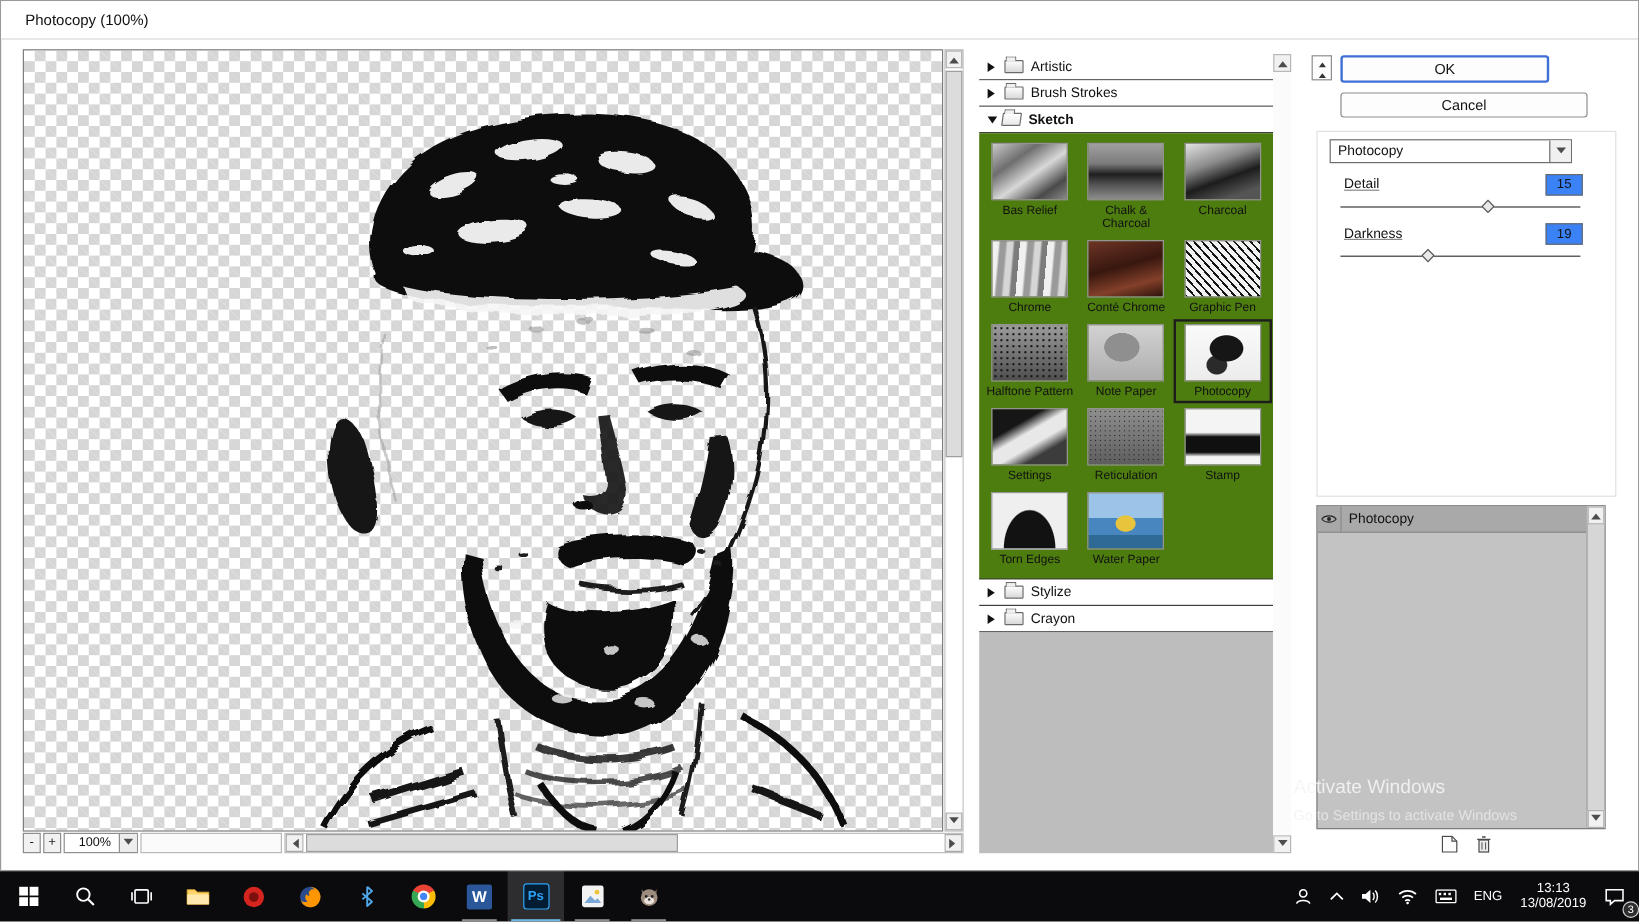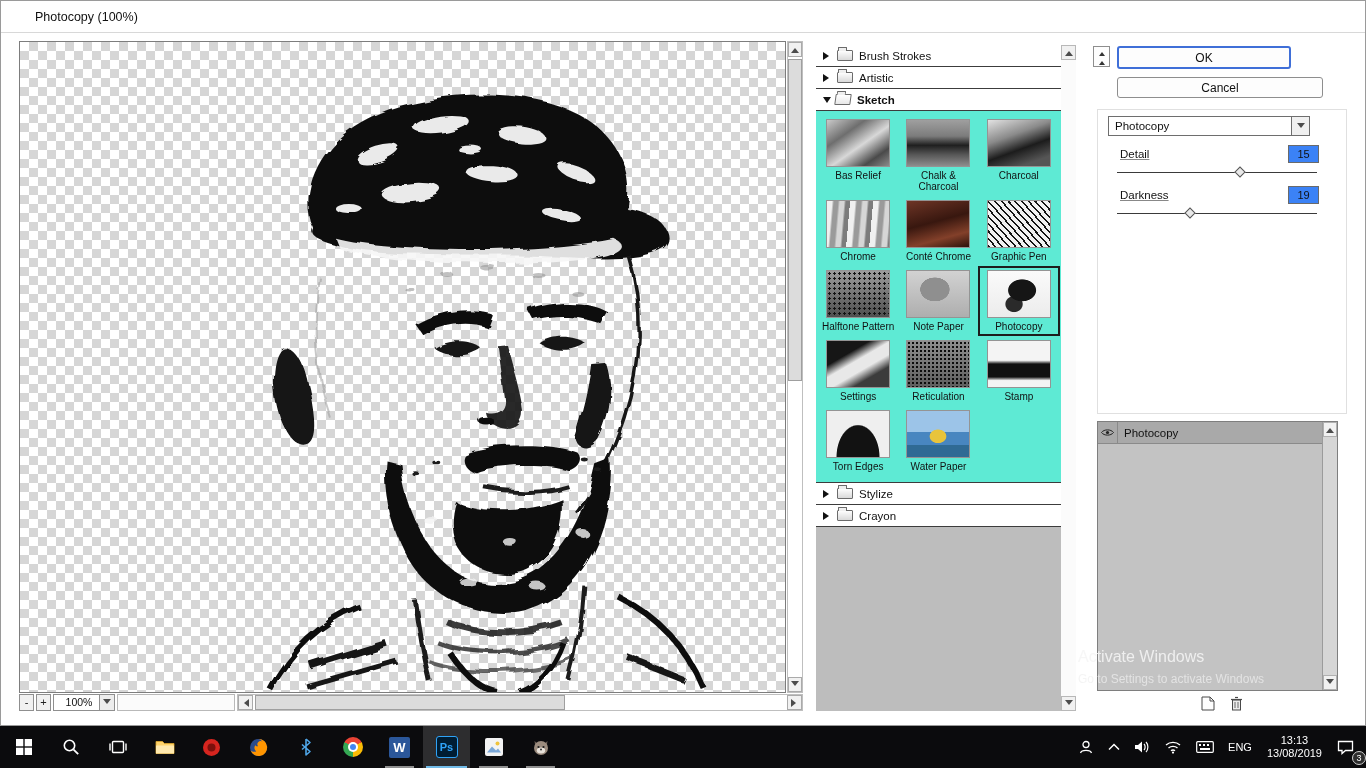--- a/index.html
+++ b/index.html
@@ -2,21 +2,21 @@
 <html><head>
 <meta charset="utf-8">
 <style>
   * { margin:0; padding:0; box-sizing:border-box; }
   body { font-family:"Liberation Sans", sans-serif; background:#202020; }
   .screen { position:relative; width:1366px; height:768px; background:#fff; overflow:hidden; }
 
   
   .dialog { position:absolute; inset:0 0 42px 0; background:#fff; border:1px solid #9a9a9a; }
   .titlebar { position:absolute; top:0; left:0; right:0; height:32px; background:#fff; border-bottom:1px solid #d8d8d8; }
-  .titlebar .title { position:absolute; left:34px; top:0; line-height:32px; font-size:12.5px; color:#111; }
+  .titlebar .title { position:absolute; left:20px; top:0; line-height:32px; font-size:12.5px; color:#111; }
 
   
   .preview { position:absolute; left:18px; top:40px; width:784px; height:670px; }
   .canvas { position:absolute; left:0; top:0; right:17px; bottom:18px; border:1px solid #7d7d7d; background-color:#fff;
     background-image:
       linear-gradient(45deg,#d6d6d6 25%,transparent 25%,transparent 75%,#d6d6d6 75%),
       linear-gradient(45deg,#d6d6d6 25%,transparent 25%,transparent 75%,#d6d6d6 75%);
     background-size:18px 18px; background-position:0 0,9px 9px; }
   .canvas svg { position:absolute; inset:0; width:100%; height:100%; }
 
@@ -46,21 +46,21 @@
   .fcontent { flex:1; display:flex; flex-direction:column; background:#fff; }
   .cat { height:22px; display:flex; align-items:center; gap:6px; padding-left:7px; border-bottom:1px solid #3c3c3c; cursor:pointer; background:#fff; }
   .cat .arrow-c { width:0; height:0; border:4px solid transparent; border-left:6px solid #111; margin-right:-2px; }
   .cat.expanded .arrow-c { border:4px solid transparent; border-top:6px solid #111; margin-top:4px; margin-right:-2px; }
   .folder { width:16px; height:11px; border:1px solid #6b6b6b; background:linear-gradient(#fdfdfd,#d9d9d9); position:relative; border-radius:1px; flex:none; }
   .folder::before { content:""; position:absolute; top:-4px; left:0; width:7px; height:3px; border:1px solid #6b6b6b; border-bottom:none; background:#efefef; border-radius:1px 1px 0 0; }
   .folder.open { transform:skewX(-8deg); background:linear-gradient(#ffffff,#e8e8e8); }
   .clabel { font-size:11.5px; color:#111; }
   .cat.expanded .clabel { font-weight:bold; }
 
-  .grid { display:grid; grid-template-columns:repeat(3,1fr); padding:6px 2px 8px 2px; row-gap:4px; justify-items:center; border-bottom:1px solid #3c3c3c; background:#5eead4; }
+  .grid { display:grid; grid-template-columns:repeat(3,1fr); padding:6px 2px 8px 2px; row-gap:4px; justify-items:center; border-bottom:1px solid #3c3c3c; background:#4d7c0f; }
   .cell { width:78px; padding:2px 1px; display:flex; flex-direction:column; align-items:center; cursor:pointer; }
   .cell.selected { outline:2px solid #1d1d1d; }
   .timg { width:64px; height:48px; border:1px solid #949494; flex:none; }
   .tlabel { font-size:10px; line-height:11px; margin-top:3px; color:#111; text-align:center; }
 
   .t0 { background:linear-gradient(145deg,#c9c9c9 0%,#6e6e6e 30%,#d8d8d8 55%,#4a4a4a 80%,#8a8a8a 100%); }
   .t1 { background:linear-gradient(180deg,#9f9f9f 0%,#7c7c7c 35%,#1f1f1f 55%,#565656 75%,#8d8d8d 100%); }
   .t2 { background:linear-gradient(160deg,#e2e2e2,#8a8a8a 35%,#1c1c1c 60%,#555 85%); }
   .t3 { background:repeating-linear-gradient(95deg,#f0f0f0 0 5px,#9a9a9a 7px 11px,#d6d6d6 13px 17px,#7c7c7c 19px 23px); }
   .t4 { background:linear-gradient(165deg,#6e3526,#38170f 45%,#83402a 75%,#2c120b); }
@@ -242,26 +242,26 @@
             </div>
         </div>
       </div>
     </div>
 
     <div class="filters">
       <div class="fcontent">
         <div class="cat">
           <i class="arrow-c"></i>
           <span class="folder"></span>
-          <span class="clabel">Brush Strokes</span>
+          <span class="clabel">Artistic</span>
         </div>
         <div class="cat">
           <i class="arrow-c"></i>
           <span class="folder"></span>
-          <span class="clabel">Artistic</span>
+          <span class="clabel">Brush Strokes</span>
         </div>
         <div class="cat expanded">
           <i class="arrow-c"></i>
           <span class="folder open"></span>
           <span class="clabel">Sketch</span>
         </div>
 
         <div class="grid">
           <div class="cell">
               <div class="timg t0"></div>

